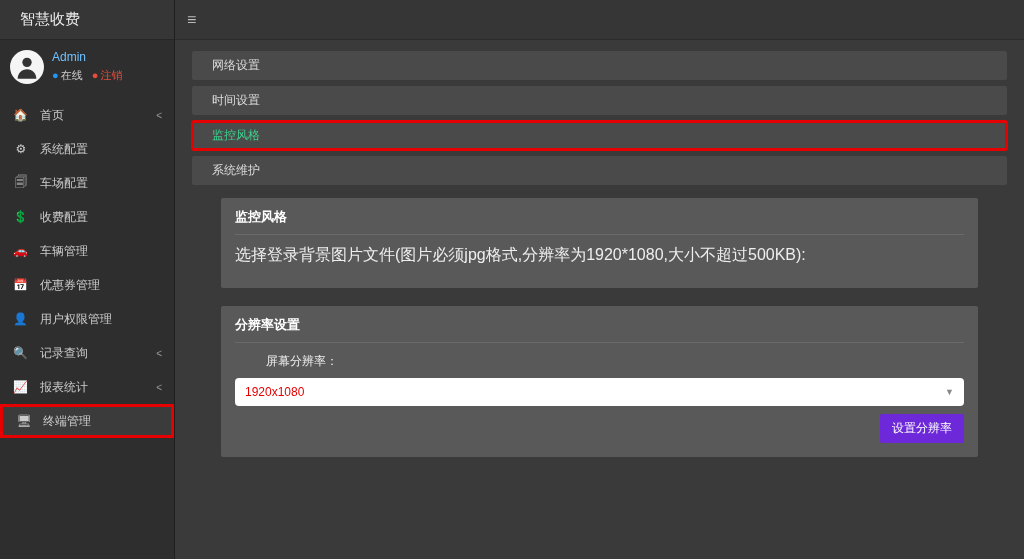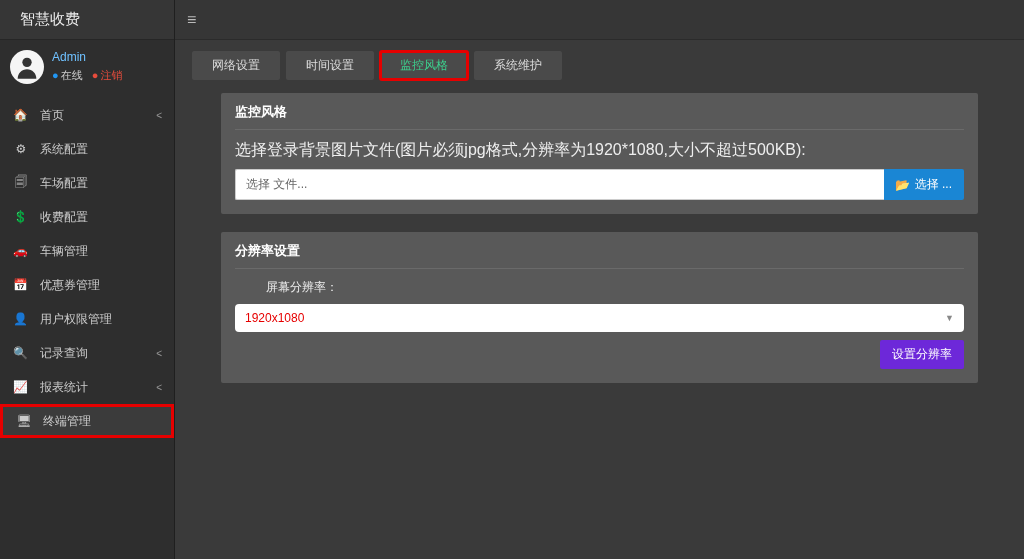--- a/index.html
+++ b/index.html
@@ -82,21 +82,21 @@
   align-items:center;
   padding:0 12px;
   color:#bbb;
   border-bottom:1px solid #2b2b2b;
 }
 .hamburger { font-size:16px; cursor:pointer; }
 
 .content { padding: 8px 16px; }
 
 
-.tabs { display:flex; gap:4px; margin: 2px 0 12px 0; }
+.tabs { display:flex; gap:4px; margin: 2px 0 12px 0; flex-direction: column; }
 .tab {
   padding: 6px 20px;
   background:#4a4a4a;
   border:1px solid #3a3a3a;
   border-radius:3px;
   color:#ddd;
   font-size:12px;
   cursor:pointer;
 }
 .tab.active {
@@ -247,27 +247,20 @@
       <div class="tabs" id="tabs">
           <div class="tab">网络设置</div>
           <div class="tab">时间设置</div>
           <div class="tab active hl">监控风格</div>
           <div class="tab">系统维护</div>
         </div>
 
       <div class="panel">
         <div class="panel-header">监控风格</div>
         <div class="hint">选择登录背景图片文件(图片必须jpg格式,分辨率为1920*1080,大小不超过500KB):</div>
-        <div class="file-row">
-          <div class="file-input">选择 文件...</div>
-          <button class="file-btn">
-            <span>📂</span>
-            <span>选择 ...</span>
-          </button>
-        </div>
       </div>
 
       <div class="panel">
         <div class="panel-header">分辨率设置</div>
         <div class="res-label">屏幕分辨率：</div>
         <div class="select-wrap">
           <span>1920x1080</span>
           <span class="caret">▼</span>
         </div>
         <div class="set-btn-row">

